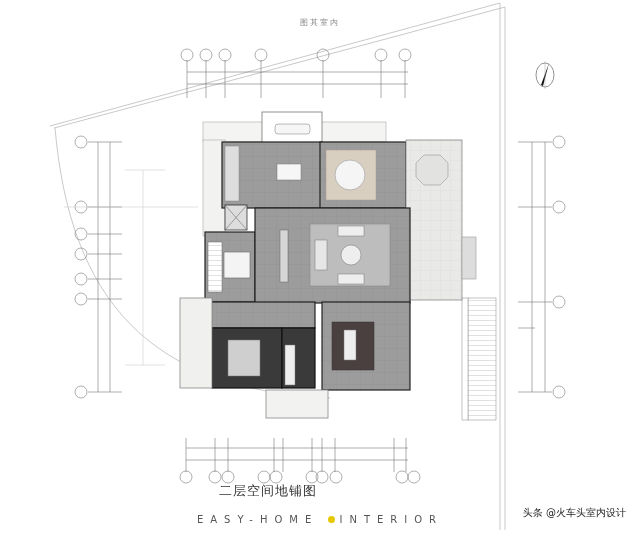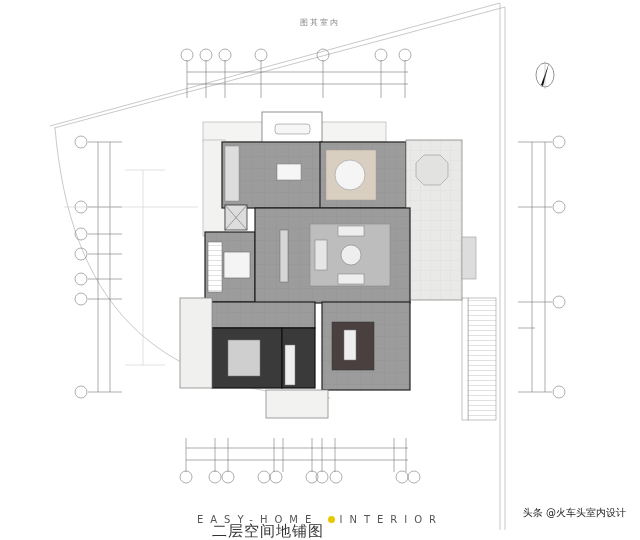--- a/index.html
+++ b/index.html
@@ -1,20 +1,20 @@
 <!DOCTYPE html>
 <html><head>
 <meta charset="utf-8">
 <style>
   html,body{margin:0;padding:0;background:#fff;}
   body{width:640px;height:540px;position:relative;overflow:hidden;font-family:"DejaVu Sans",sans-serif;}
   #plan{position:absolute;left:0;top:0;width:640px;height:540px;}
   .txt{position:absolute;white-space:nowrap;}
   .top-label{left:286px;top:17px;font-size:8px;color:#8a8a8a;letter-spacing:2px;margin-left:14px;}
-  .title{left:0;width:536px;text-align:center;top:482px;font-size:15px;color:#333;letter-spacing:1px;margin-top:40px;}
+  .title{left:0;width:536px;text-align:center;top:482px;font-size:13px;color:#333;letter-spacing:1px;}
   .brand{left:0;width:640px;text-align:center;top:514px;font-size:10px;color:#555;letter-spacing:7px;}
   .brand .dot{display:inline-block;width:7px;height:7px;border-radius:50%;background:#e6c800;vertical-align:middle;margin:0 4px 2px 0;}
   .watermark{right:14px;top:506px;font-size:10px;color:#222;}
 </style>
 </head>
 <body>
 
 <svg id="plan" viewBox="0 0 640 540" xmlns="http://www.w3.org/2000/svg">
   <defs>
     <pattern id="tile" width="12" height="12" patternUnits="userSpaceOnUse">

